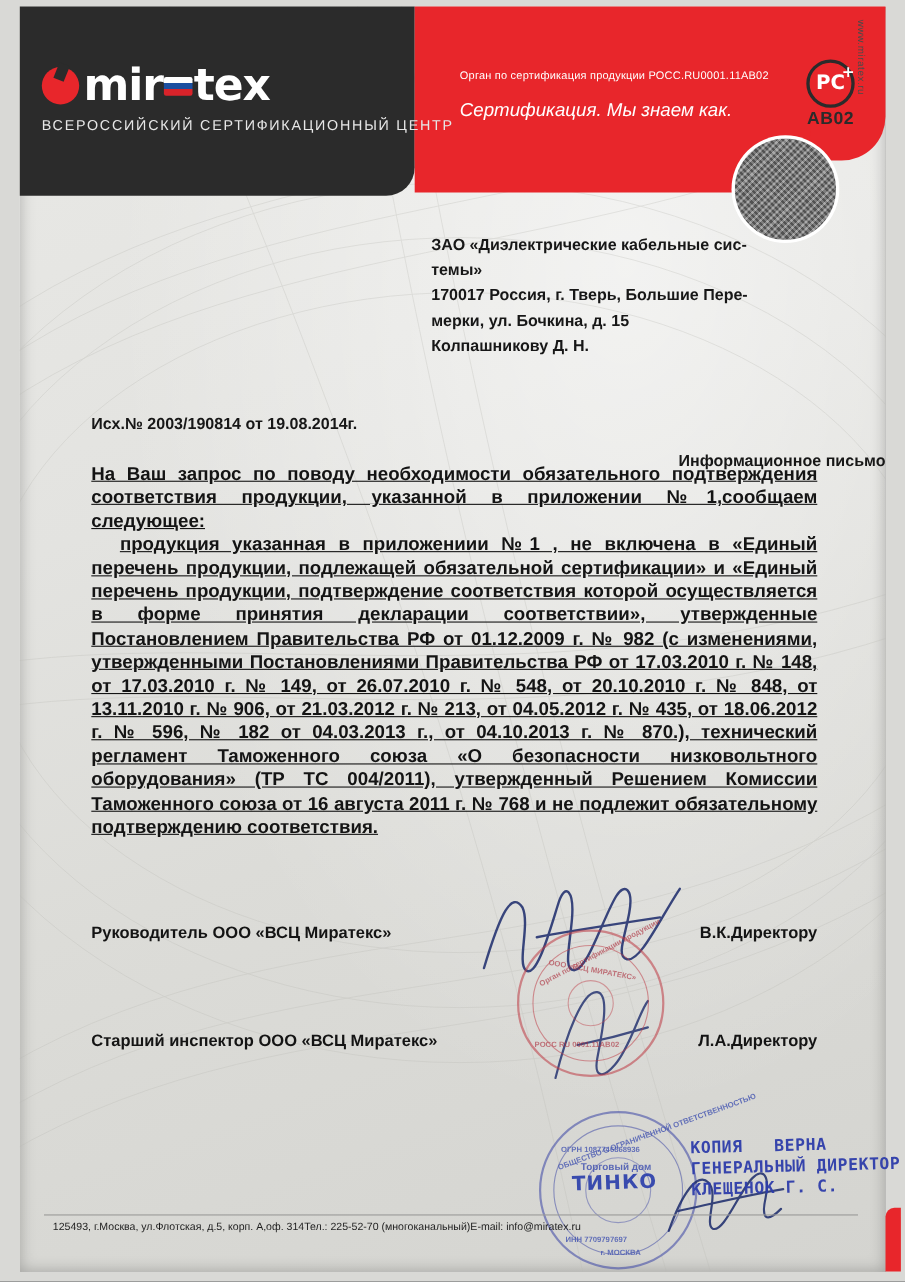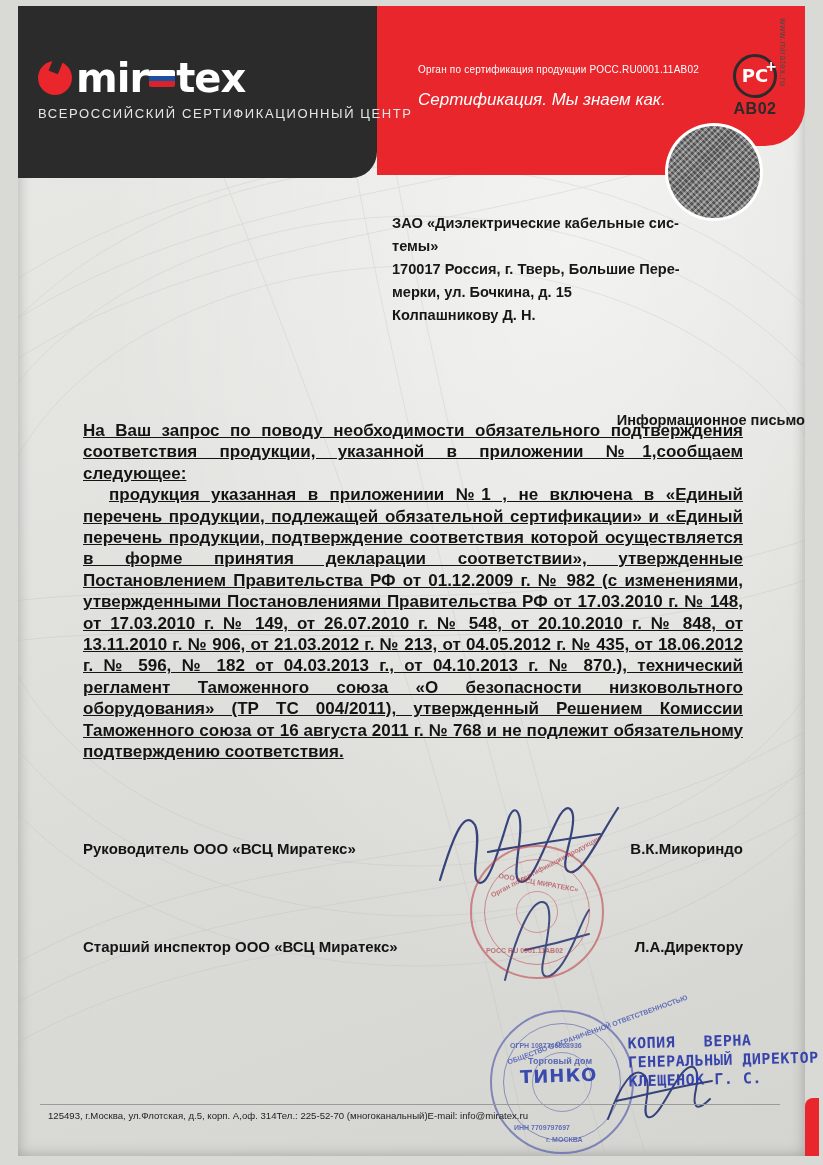--- a/index.html
+++ b/index.html
@@ -398,31 +398,32 @@
   <div class="site-vert">www.miratex.ru</div>
 
   <div class="addressee">
     <div>ЗАО «Диэлектрические кабельные сис-</div>
     <div>темы»</div>
     <div>170017 Россия, г. Тверь, Большие Пере-</div>
     <div>мерки, ул. Бочкина, д. 15</div>
     <div>Колпашникову Д. Н.</div>
   </div>
 
+  <div class="outgoing">Исх.№ 2003/190814 от  19.08.2014г.</div>
 
   <div class="doc-title">Информационное письмо</div>
 
   <div class="body-text">
     <p>На Ваш запрос по поводу необходимости обязательного подтверждения соответствия продукции, указанной в приложении №1,сообщаем следующее:</p>
     <p class="indent">продукция указанная в приложениии №1  , не включена в «Единый перечень продукции, подлежащей обязательной сертификации» и «Единый перечень продукции, подтверждение соответствия которой осуществляется в форме принятия декларации соответствии», утвержденные Постановлением Правительства РФ от 01.12.2009 г. № 982 (с изменениями, утвержденными Постановлениями Правительства РФ от 17.03.2010 г. № 148, от 17.03.2010 г. № 149, от 26.07.2010 г. № 548, от 20.10.2010 г. № 848, от 13.11.2010 г. № 906, от 21.03.2012 г. № 213, от 04.05.2012 г. № 435, от 18.06.2012 г. № 596, № 182 от 04.03.2013 г., от 04.10.2013 г. № 870.), технический регламент Таможенного союза «О безопасности низковольтного оборудования» (ТР ТС 004/2011), утвержденный Решением Комиссии Таможенного союза от 16 августа 2011 г. № 768 и не подлежит обязательному подтверждению соответствия.</p>
   </div>
 
   <div class="sig-block sig-1">
     <span>Руководитель ООО «ВСЦ Миратекс»</span>
-    <span>В.К.Микориндо</span>
+    <span>В.К.Директору</span>
   </div>
   <div class="sig-block sig-2">
     <span>Старший инспектор ООО «ВСЦ Миратекс»</span>
     <span>Л.А.Директору</span>
   </div>
 
   <svg class="scribble" style="left:430px; top:790px; width:200px; height:110px;" viewBox="0 0 200 110">
     <g fill="none" stroke="#1b2a6b" stroke-width="2.2" stroke-linecap="round" opacity="0.85">
       <path d="M10,90 C25,40 35,20 45,35 C52,50 40,85 48,92 C58,100 70,55 78,30 C84,12 92,20 90,45 C88,70 82,92 92,92 C104,92 118,45 130,25 C138,12 146,18 142,40 C138,62 130,80 140,82 C152,85 170,45 188,18"></path>
       <path d="M58,62 C90,56 130,50 170,44"></path>

